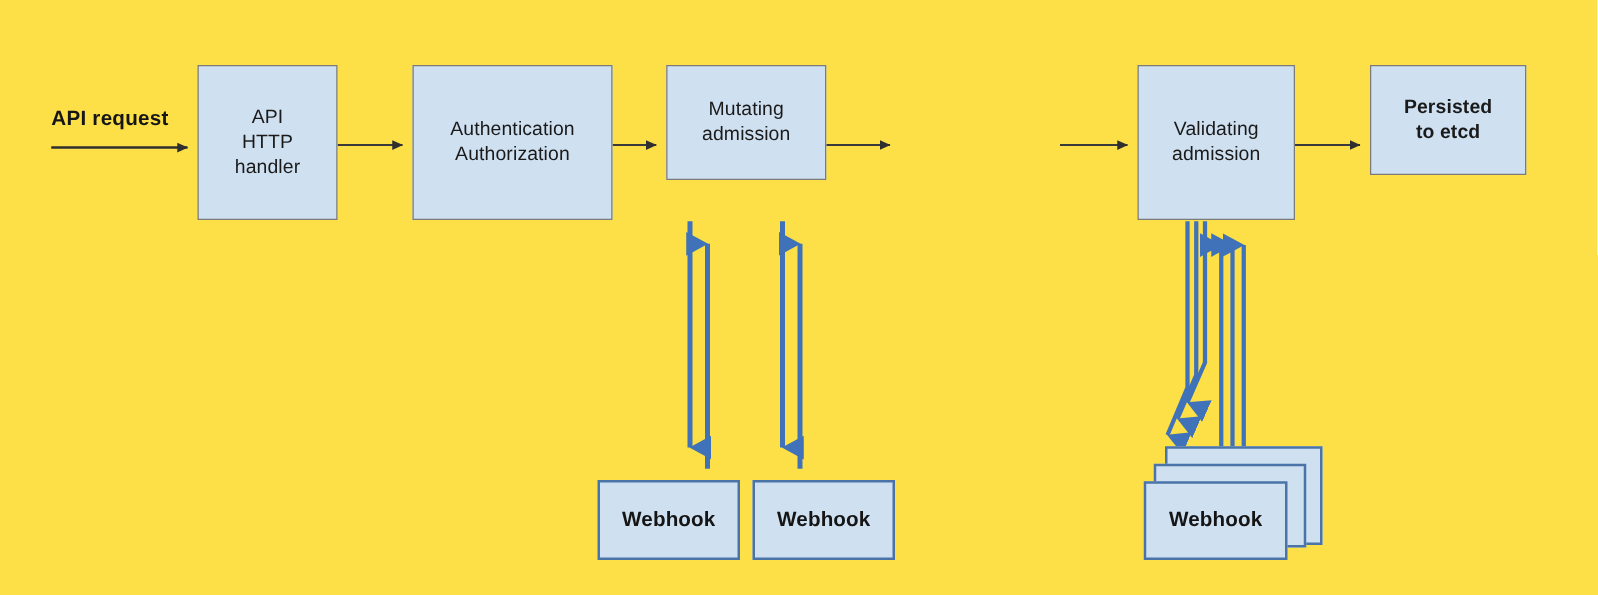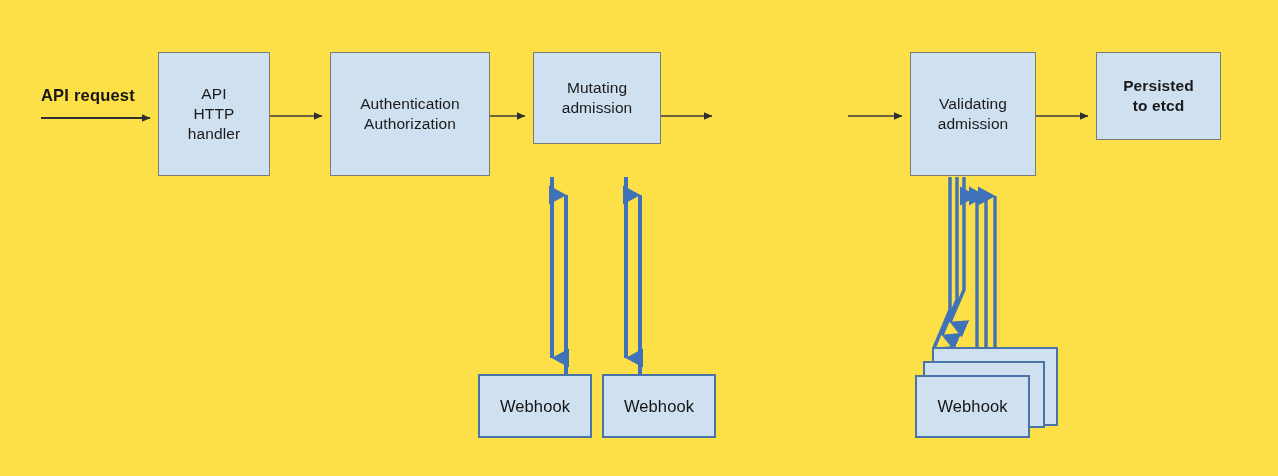--- a/index.html
+++ b/index.html
@@ -39,22 +39,23 @@
     position: absolute;
     box-sizing: border-box;
     background: #cfe0f1;
     border: 2px solid #4a74a8;
     display: flex;
     align-items: center;
     justify-content: center;
     text-align: center;
     color: #151515;
     font-size: 16.5px;
-    font-weight: 400;
+    font-weight: 700;
     letter-spacing: 0.1px;
+    margin-top: 10px;
   }
   .wh-box.ghost { background: #cfe0f1; }
   
   .entry-label {
     position: absolute;
     font-size: 16.5px;
     font-weight: 700;
     color: #161616;
     letter-spacing: 0.2px;
     white-space: nowrap;

